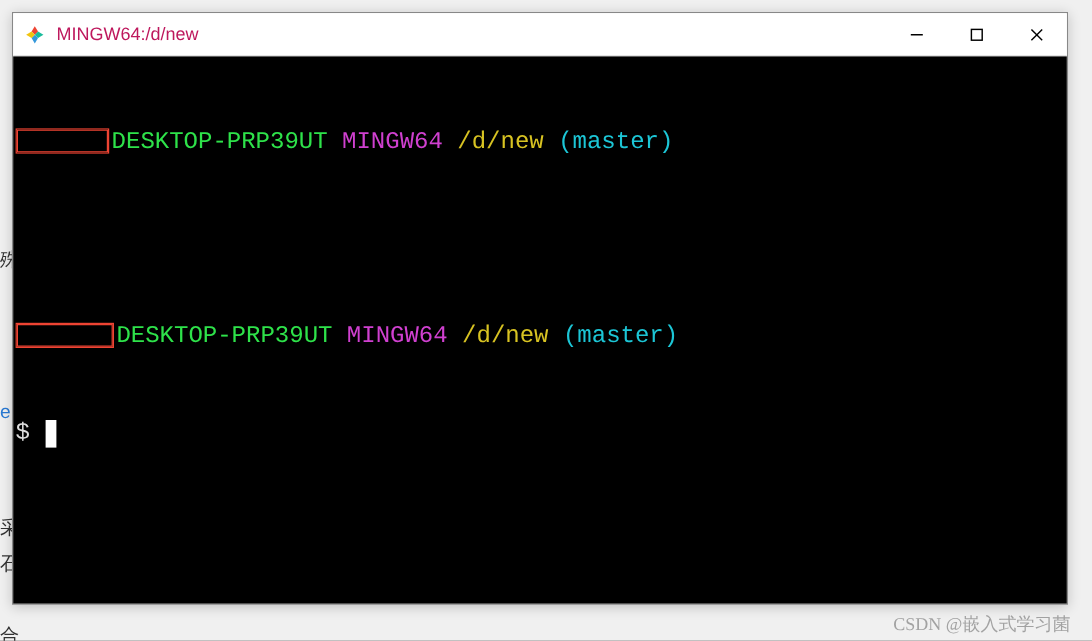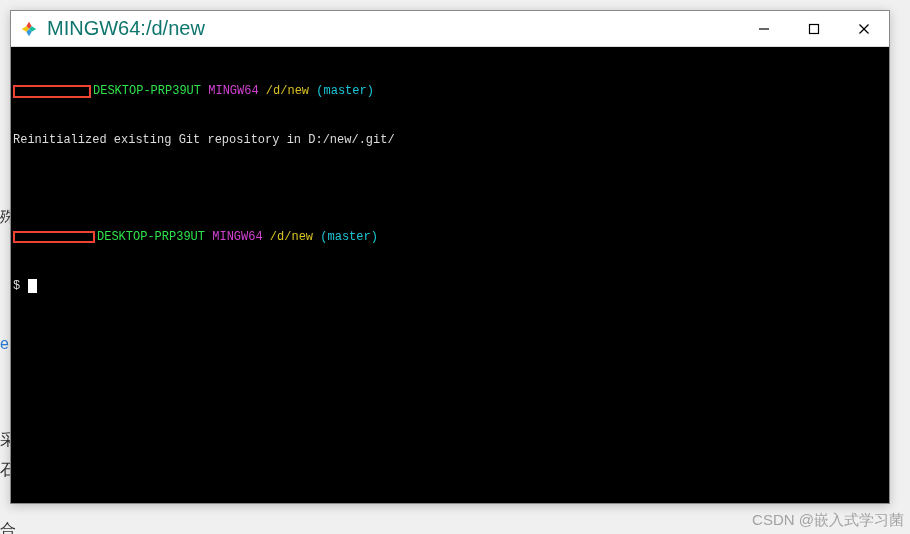--- a/index.html
+++ b/index.html
@@ -42,40 +42,40 @@
       width: 20px;
       height: 20px;
       margin: 0 8px;
       display: flex;
       align-items: center;
       justify-content: center;
     }
     .app-icon svg { width: 18px; height: 18px; }
     .title-text {
       flex: 1;
-      font-size: 20px;
-      color: #0f766e;
+      font-size: 15px;
+      color: #be185d;
     }
     .win-controls { display: flex; height: 100%; }
     .win-btn {
       width: 50px;
       height: 100%;
       display: flex;
       align-items: center;
       justify-content: center;
       cursor: pointer;
       color: #000;
     }
     .win-btn svg { width: 12px; height: 12px; }
     .terminal {
       flex: 1;
       background: #000;
       color: #ccc;
       font-family: "Consolas", "Courier New", monospace;
-      font-size: 12px;
+      font-size: 20px;
       line-height: 1.35;
       padding: 4px 6px 6px 2px;
       white-space: pre;
       overflow: hidden;
       position: relative;
     }
     .line { min-height: 1.35em; }
     .redacted {
       display: inline-block;
       background: #000;
@@ -96,26 +96,26 @@
     .cursor {
       display: inline-block;
       width: 9px;
       height: 1.15em;
       background: #fff;
       vertical-align: text-bottom;
       margin-left: 1px;
     }
     .watermark {
       position: absolute;
-      right: 6px;
+      right: 18px;
       bottom: 4px;
       font-size: 15px;
       color: rgba(120,120,120,0.65);
       z-index: 20;
-      font-family: Liberation Sans, sans-serif;
+      font-family: Liberation Serif, serif;
     }
   </style>
 </head>
 <body>
 
 <span class="bg-text" style="left:0; top:207px;">殊</span>
 <span class="bg-text" style="left:0; top:335px; color:#2a7ad4;">e</span>
 <span class="bg-text" style="left:0; top:430px;">采</span>
 <span class="bg-text" style="left:0; top:460px;">石</span>
 <span class="bg-text" style="left:0; top:520px;">合</span>
@@ -146,20 +146,19 @@
         <svg viewBox="0 0 12 12">
             <line x1="1.5" y1="1.5" x2="10.5" y2="10.5" stroke="currentColor" stroke-width="1.2"></line>
             <line x1="10.5" y1="1.5" x2="1.5" y2="10.5" stroke="currentColor" stroke-width="1.2"></line>
           </svg>
       </div>
     </div>
   </div>
 
   <div class="terminal">
     <div class="line"><span class="redacted" style="width: 78px;"></span><span class="user">DESKTOP-PRP39UT</span> <span class="host">MINGW64</span> <span class="path">/d/new</span> <span class="branch">(master)</span></div>
-    <div class="line"><span class="out">Reinitialized existing Git repository in D:/new/.git/</span></div>
     <div class="line"> </div>
     <div class="line"><span class="redacted" style="width: 82px;"></span><span class="user">DESKTOP-PRP39UT</span> <span class="host">MINGW64</span> <span class="path">/d/new</span> <span class="branch">(master)</span></div>
     <div class="line"><span class="prompt">$</span> <span class="cursor"></span></div>
   </div>
 </div>
 
 <div class="watermark">CSDN @嵌入式学习菌</div>
 
 </body></html>

